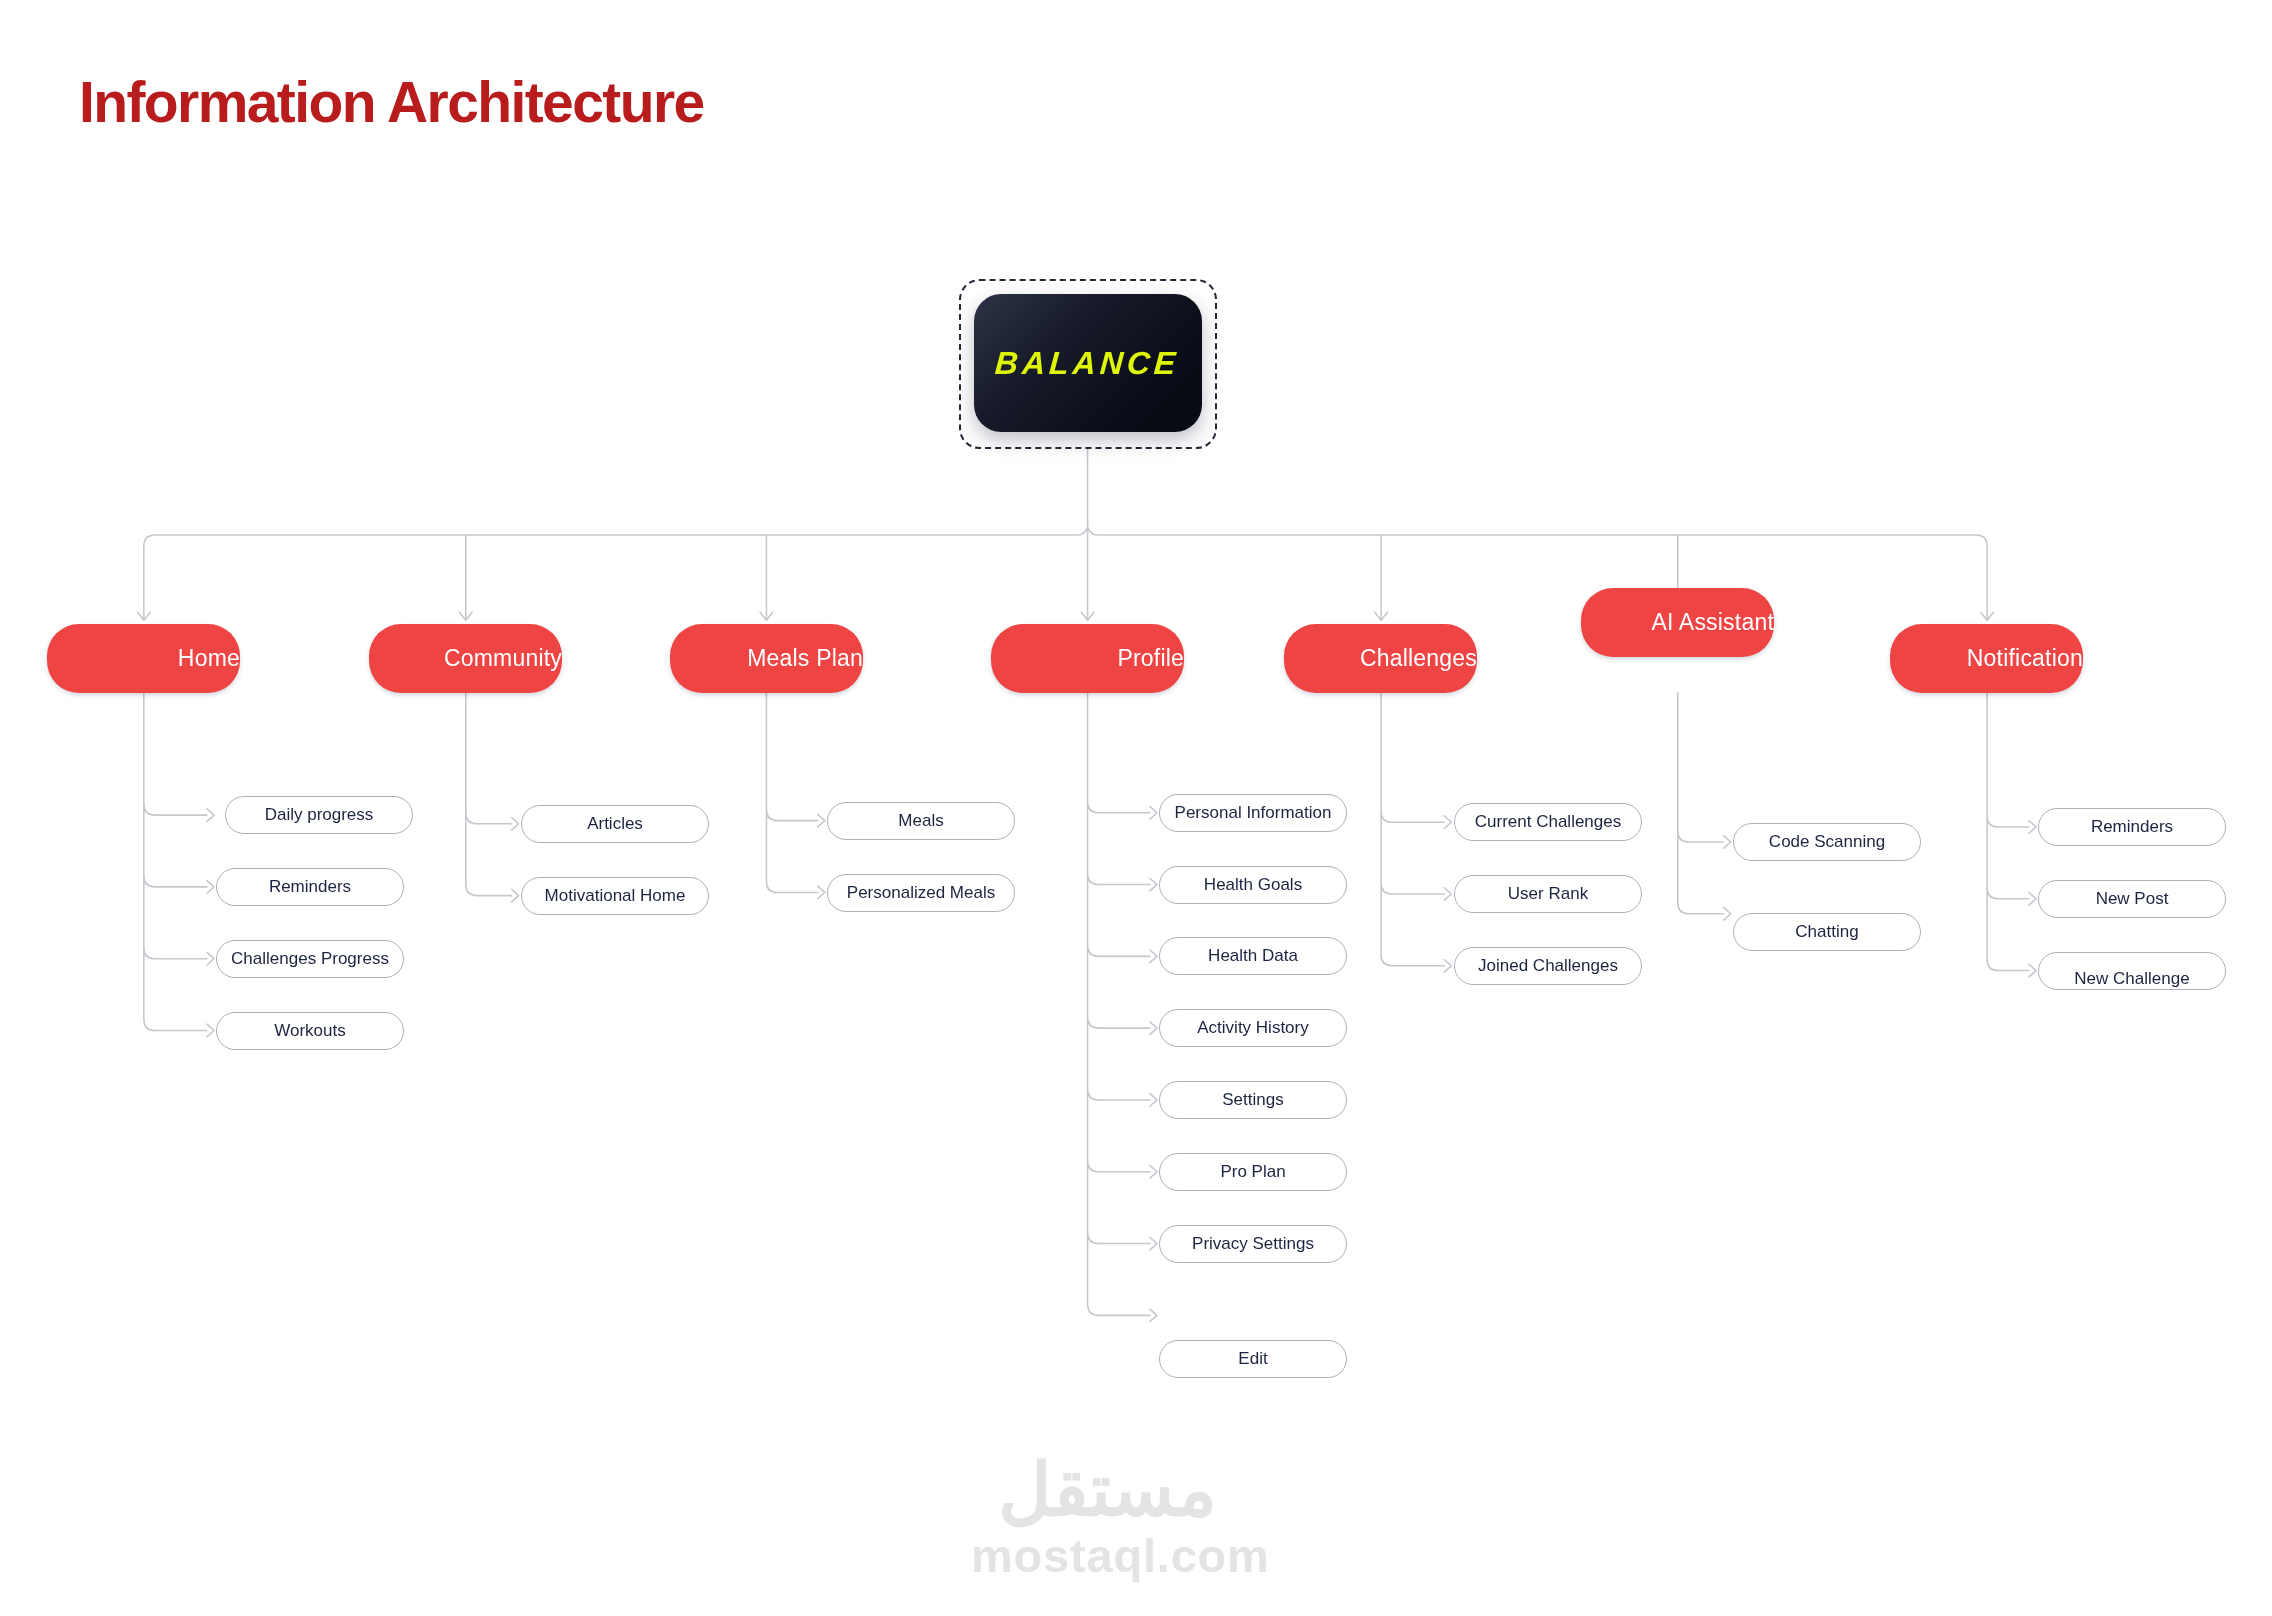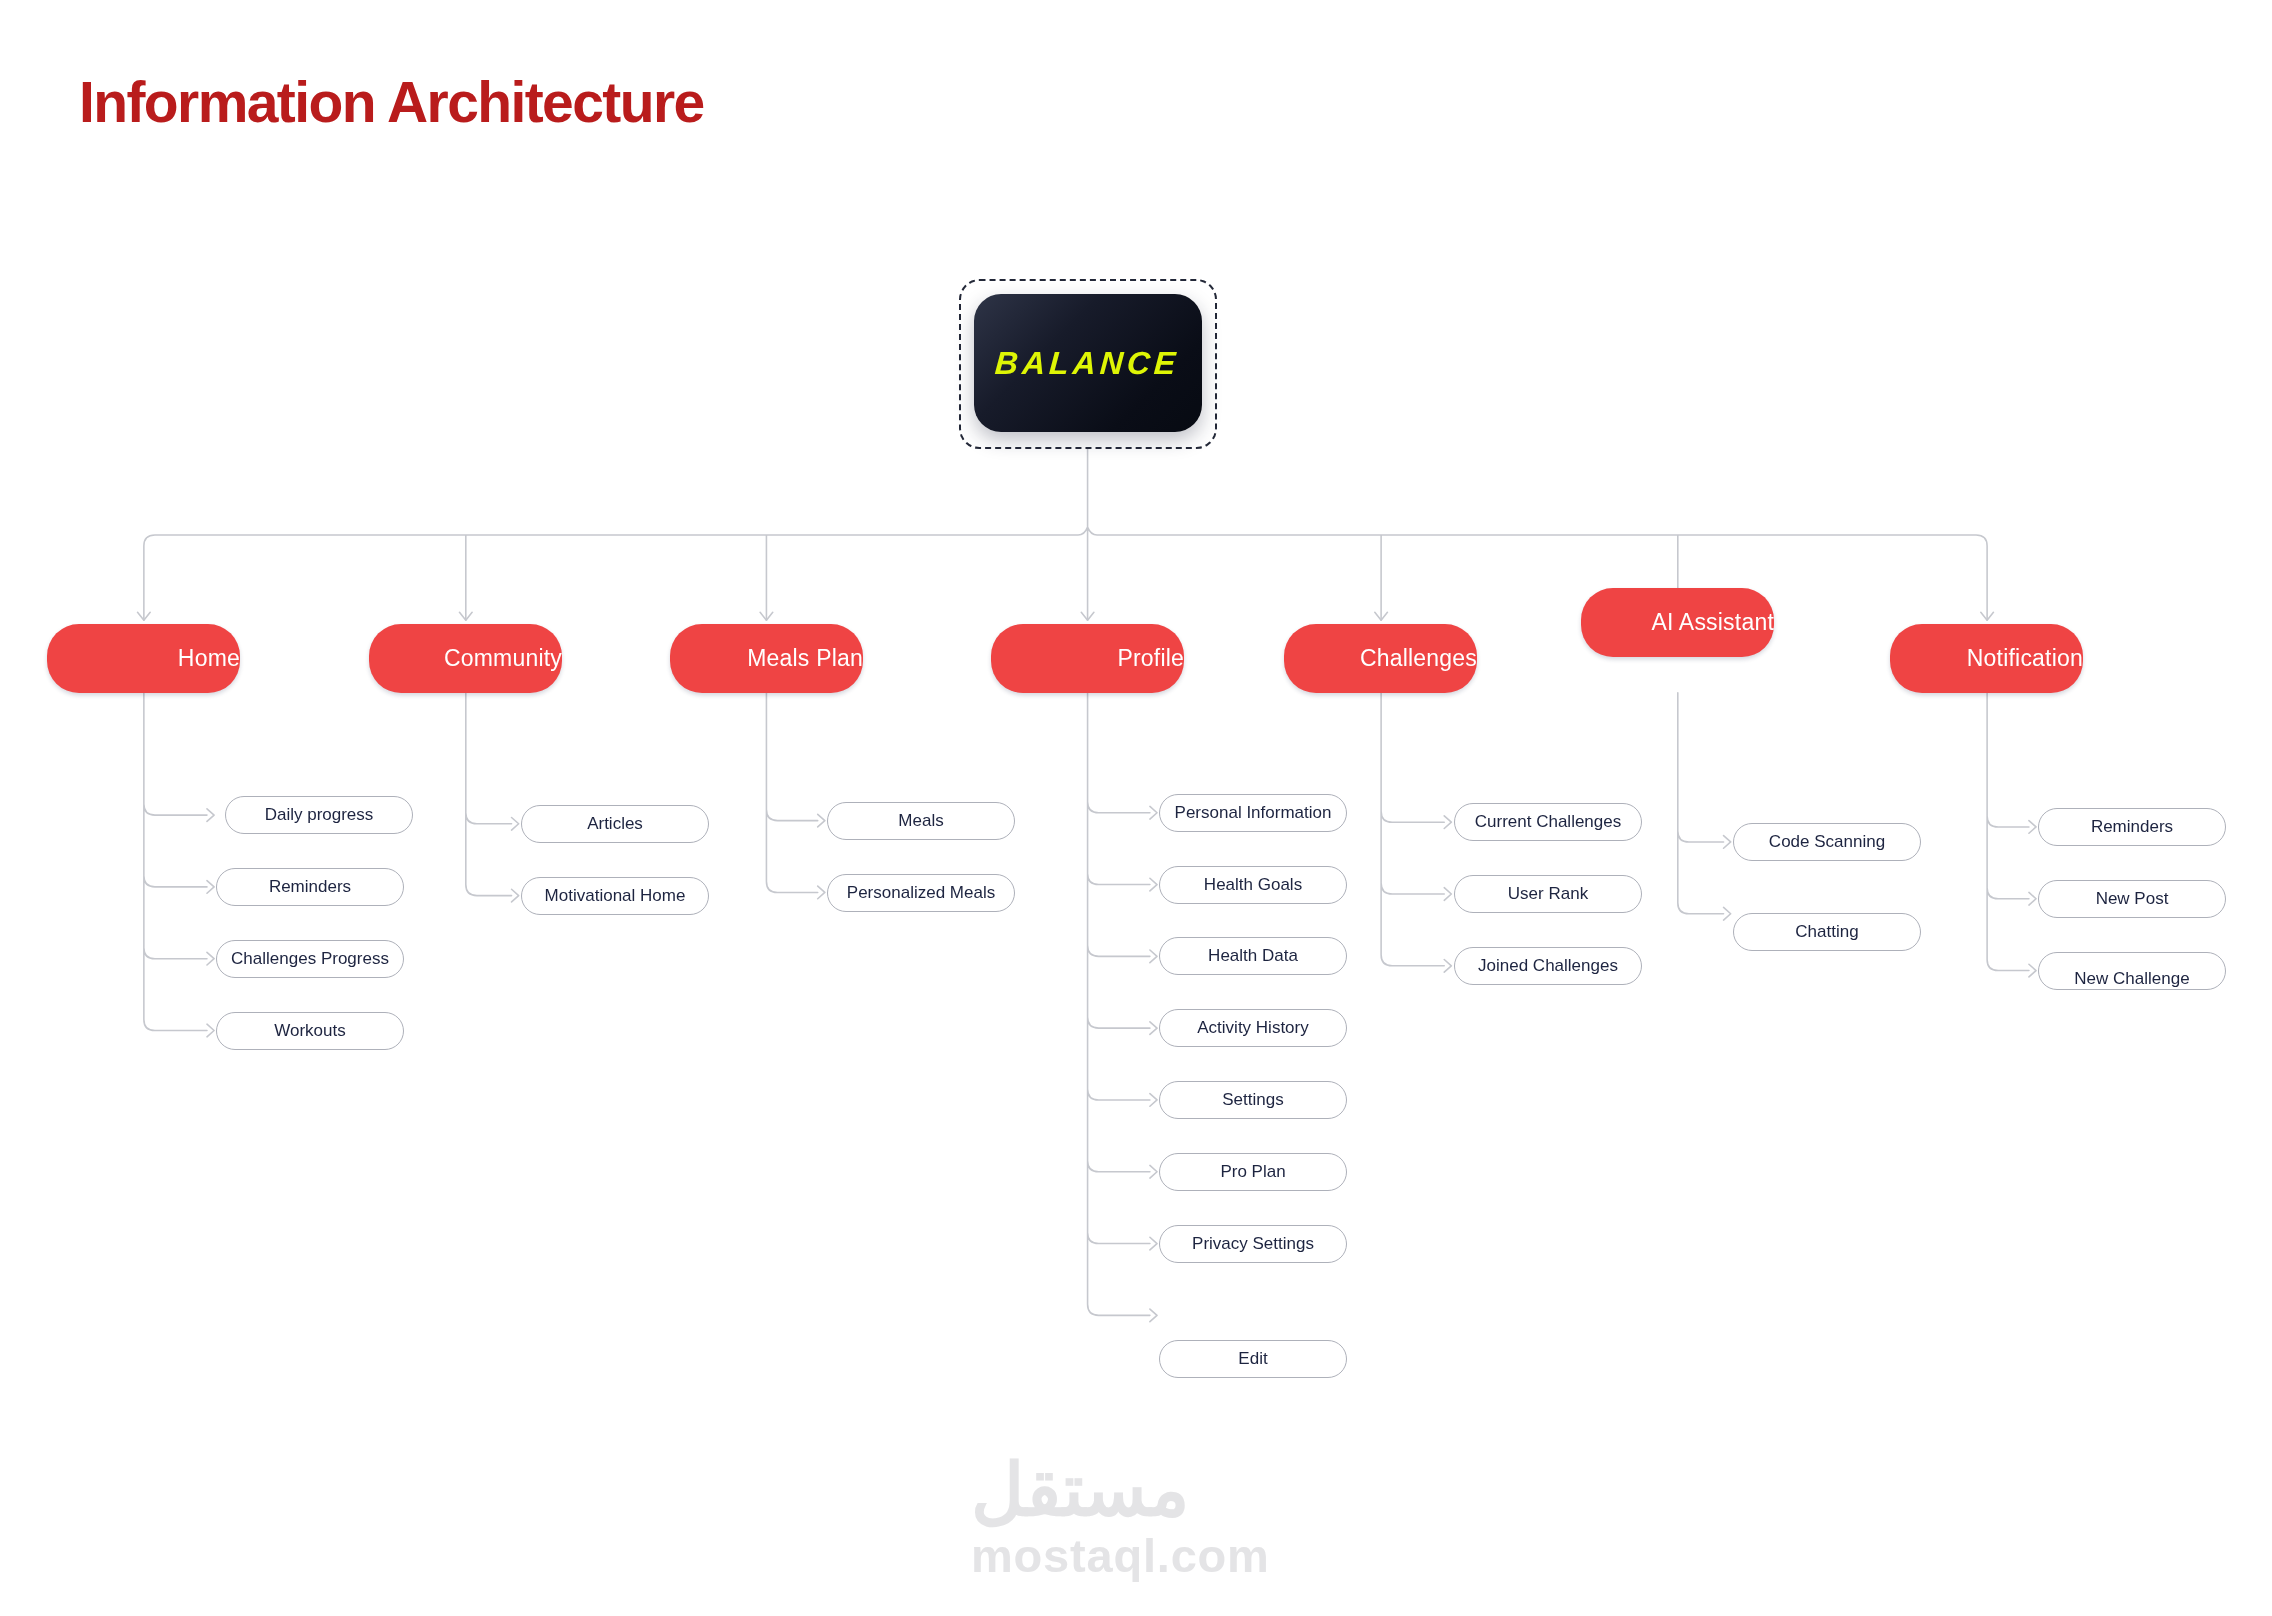--- a/index.html
+++ b/index.html
@@ -17,21 +17,21 @@
   .logo-text{color:#def505;font-size:32px;font-weight:700;font-style:italic;
              letter-spacing:4px;transform:skewX(-4deg);white-space:nowrap;}
   .nav-node{position:absolute;width:193px;height:69px;border-radius:32px;background:#ef4444;
             display:flex;align-items:center;justify-content:flex-end;
             box-shadow:0 2.4px 4.7px rgba(30,40,80,.18);}
   .nav-node span{color:#ffffff;font-size:23px;font-weight:500;letter-spacing:0.2px;white-space:nowrap;}
   .leaf-node{position:absolute;width:188px;height:38px;border-radius:19px;background:#ffffff;
              border:1.6px solid #aeb1ba;box-sizing:border-box;
              display:flex;align-items:center;justify-content:center;}
   .leaf-node span{color:#1d2440;font-size:17px;font-weight:400;white-space:nowrap;}
-  .watermark{position:absolute;left:971px;top:1450px;width:273px;
+  .watermark{position:absolute;left:971px;top:1450px;width:273px;text-align:center;
              color:#e4e4e6;user-select:none;}
   .wm-ar{font-size:73px;font-weight:700;line-height:1.1;}
   .wm-en{font-size:47px;font-weight:700;letter-spacing:0.8px;line-height:1.0;margin-top:1.6px;}
 </style>
 </head>
 <body>
 
 <div class="page">
   <h1 class="title">Information Architecture</h1>
 

